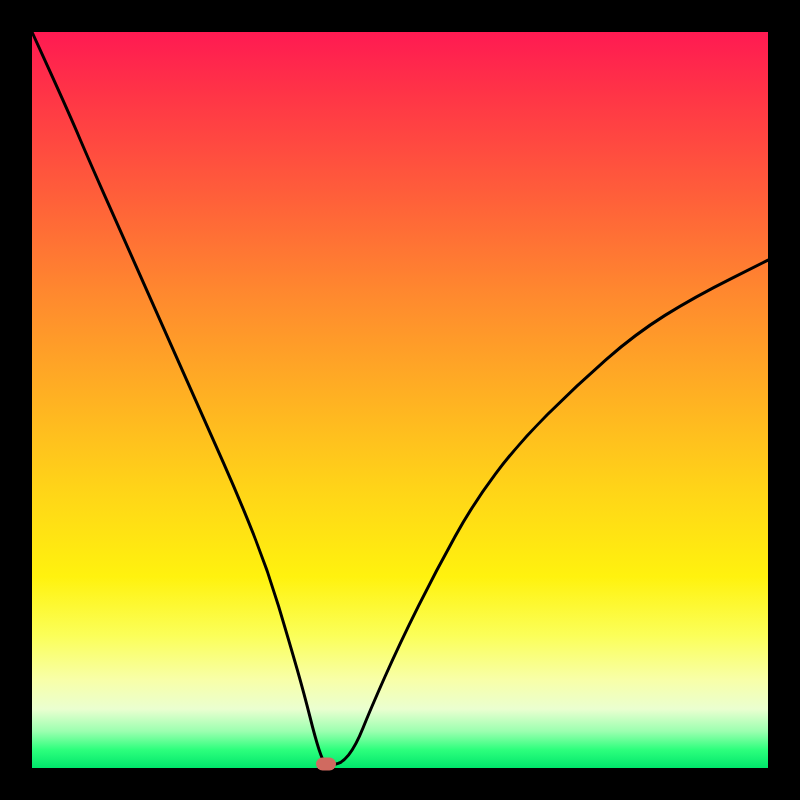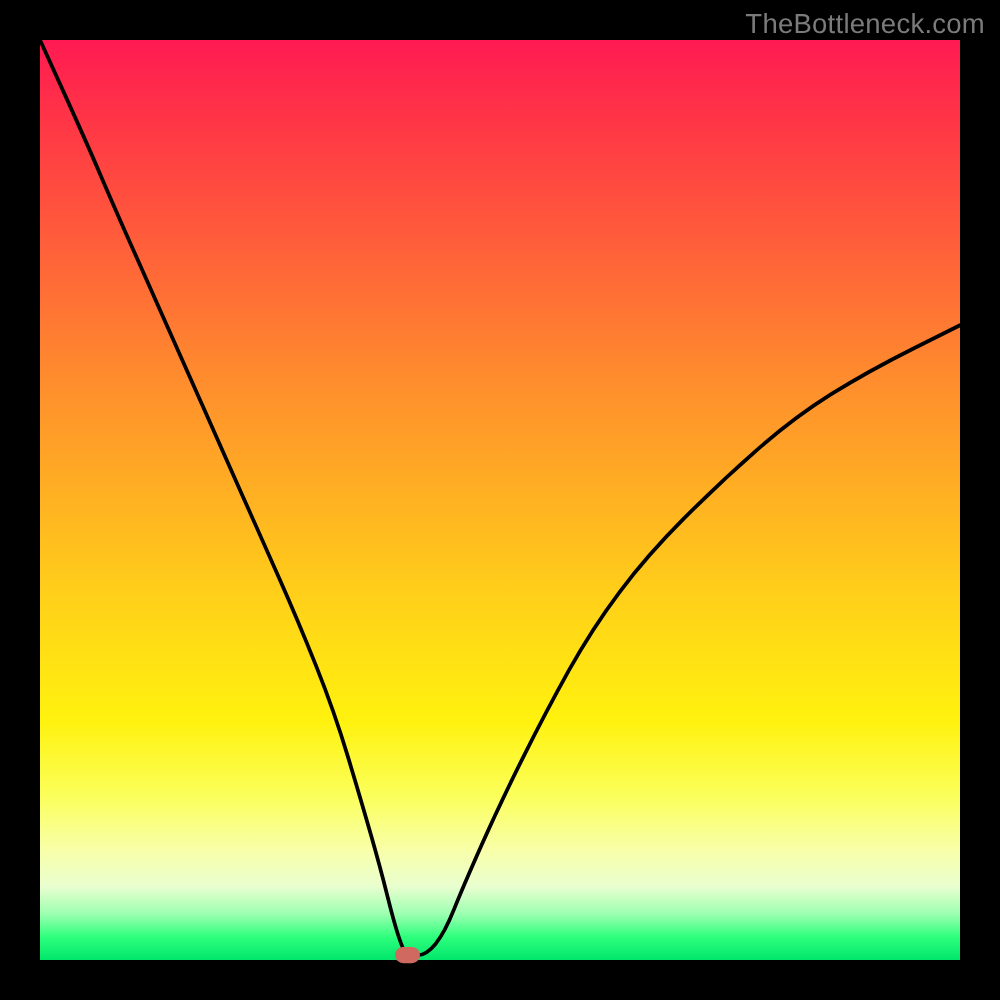--- a/index.html
+++ b/index.html
@@ -67,21 +67,20 @@
     border-radius: 7px;
     background: #d06a60;
     transform: translate(-50%, -50%);
   }
 </style>
 </head>
 <body>
 
 <div class="frame">
 
-  <div class="attribution">TheBottleneck.com</div>
 
   <div class="plot">
 
     <svg class="curve" viewBox="0 0 736 736" preserveAspectRatio="none">
       <path id="curve-path" fill="none" stroke="#000000" stroke-width="3" stroke-linejoin="round" stroke-linecap="round" d="M 0 0 Q 0 0 18.400000000000002 40.48000000000002 Q 36.800000000000004 80.96000000000004 47.84 106.72000000000003 Q 58.88 132.48000000000002 73.6 165.60000000000002 Q 88.32 198.72000000000003 103.03999999999999 231.84 Q 117.76 264.96 132.48000000000002 298.08 Q 147.20000000000002 331.2 161.92000000000002 364.32 Q 176.64 397.44 191.36 430.56 Q 206.08 463.68 220.8 500.48 Q 235.52 537.28 246.56 574.0799999999999 Q 257.59999999999997 610.88 264.96 636.64 Q 272.32 662.4 277.84000000000003 684.48 Q 283.36 706.56 287.04 717.5999999999999 Q 290.72 728.64 292.56000000000006 730.48 Q 294.40000000000003 732.32 301.76 732.32 Q 309.12 732.32 316.48 723.12 Q 323.84 713.92 331.2 695.52 Q 338.56 677.12 353.28 644 Q 368 610.88 386.4 574.0799999999999 Q 404.8 537.28 423.2 504.15999999999997 Q 441.59999999999997 471.04 463.68 441.6 Q 485.76000000000005 412.16 515.2 382.72 Q 544.64 353.28 574.0799999999999 327.52 Q 603.52 301.76000000000005 632.96 283.36 Q 662.4 264.96 699.2 246.56 T 736 228.16000000000003"></path>
     </svg>
 
     <div id="marker" class="marker" style="left: 294.4px; top: 732.32px; background: rgb(208, 106, 96);"></div>
 
   </div>

